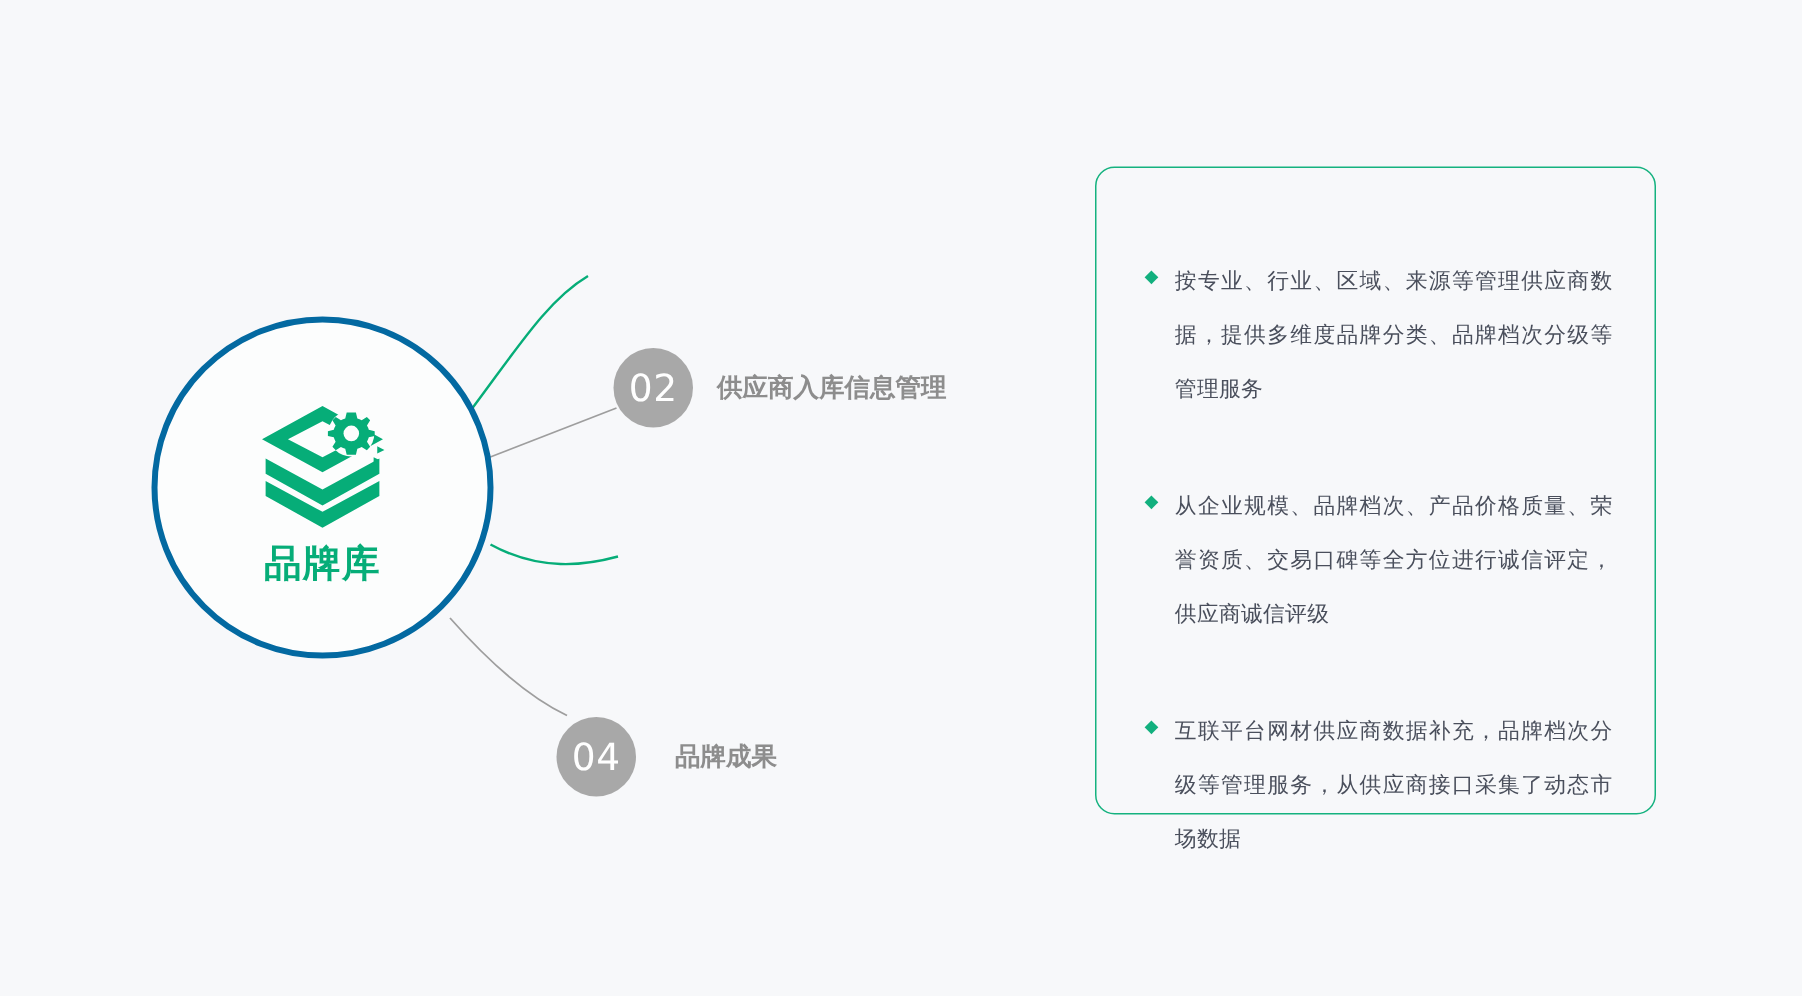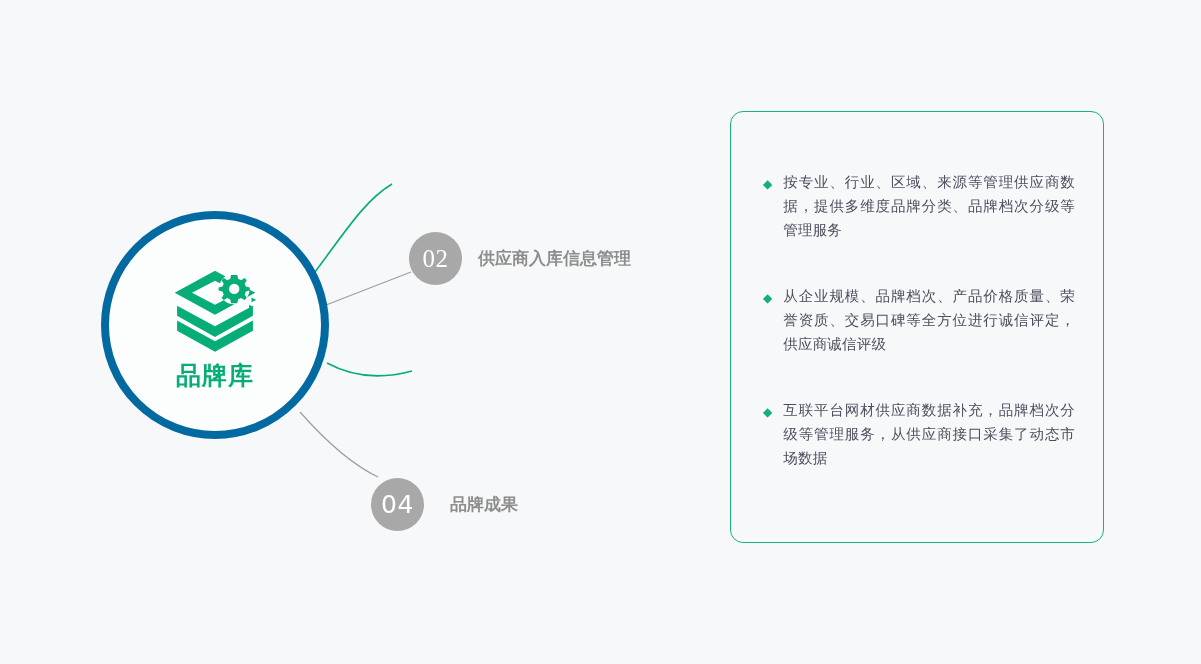--- a/index.html
+++ b/index.html
@@ -32,21 +32,21 @@
   }
 
   
   #hub {
     position: absolute;
     left: 101px;
     top: 211px;
     width: 228px;
     height: 228px;
     border-radius: 50%;
-    border: 8px solid #0369a1;
+    border: 4px solid #0369a1;
     background: #fcfdfd;
     display: flex;
     flex-direction: column;
     align-items: center;
     justify-content: center;
   }
   #hub-icon {
     width: 96px;
     height: 96px;
     margin-bottom: 4px;
@@ -84,21 +84,21 @@
   .node.active .node-badge { background: #06ad78; }
   .node.active .node-label { color: #06ad78; }
   .node.muted .node-badge { background: #a8a8a8; }
   .node.muted .node-label { color: #8d8d8d; }
 
   #node-01 { left: 373px; top: 128px; }
   #node-01 .node-badge { width: 59px; height: 59px; font-size: 27px; }
   #node-01 .node-label { margin-left: 18px; font-size: 18px; }
 
   #node-02 { left: 409px; top: 232px; }
-  #node-02 .node-badge { width: 53px; height: 53px; font-family: Liberation Serif, serif; }
+  #node-02 .node-badge { width: 53px; height: 53px; }
   #node-02 .node-label { margin-left: 16px; text-align: right; }
 
   #node-03 { left: 409px; top: 345px; }
   #node-03 .node-badge { width: 53px; height: 53px; }
   #node-03 .node-label { margin-left: 17px; }
 
   #node-04 { left: 371px; top: 478px; }
   #node-04 .node-badge { width: 53px; height: 53px; }
   #node-04 .node-label { margin-left: 26px; }
 
@@ -123,21 +123,21 @@
   .bullet-mark {
     color: #12b07e;
     font-size: 12px;
     line-height: 28px;
     flex: 0 0 auto;
     margin-right: 11px;
   }
   .bullet-text {
     color: #4a4f5c;
     font-size: 14.5px;
-    line-height: 24px;
+    line-height: 36px;
     letter-spacing: 0.2px;
     text-align: justify;
   }
 </style>
 </head>
 <body>
 
 <div id="stage">
 
   <svg id="connectors" viewBox="0 0 1201 664" width="1201" height="664" fill="none">

